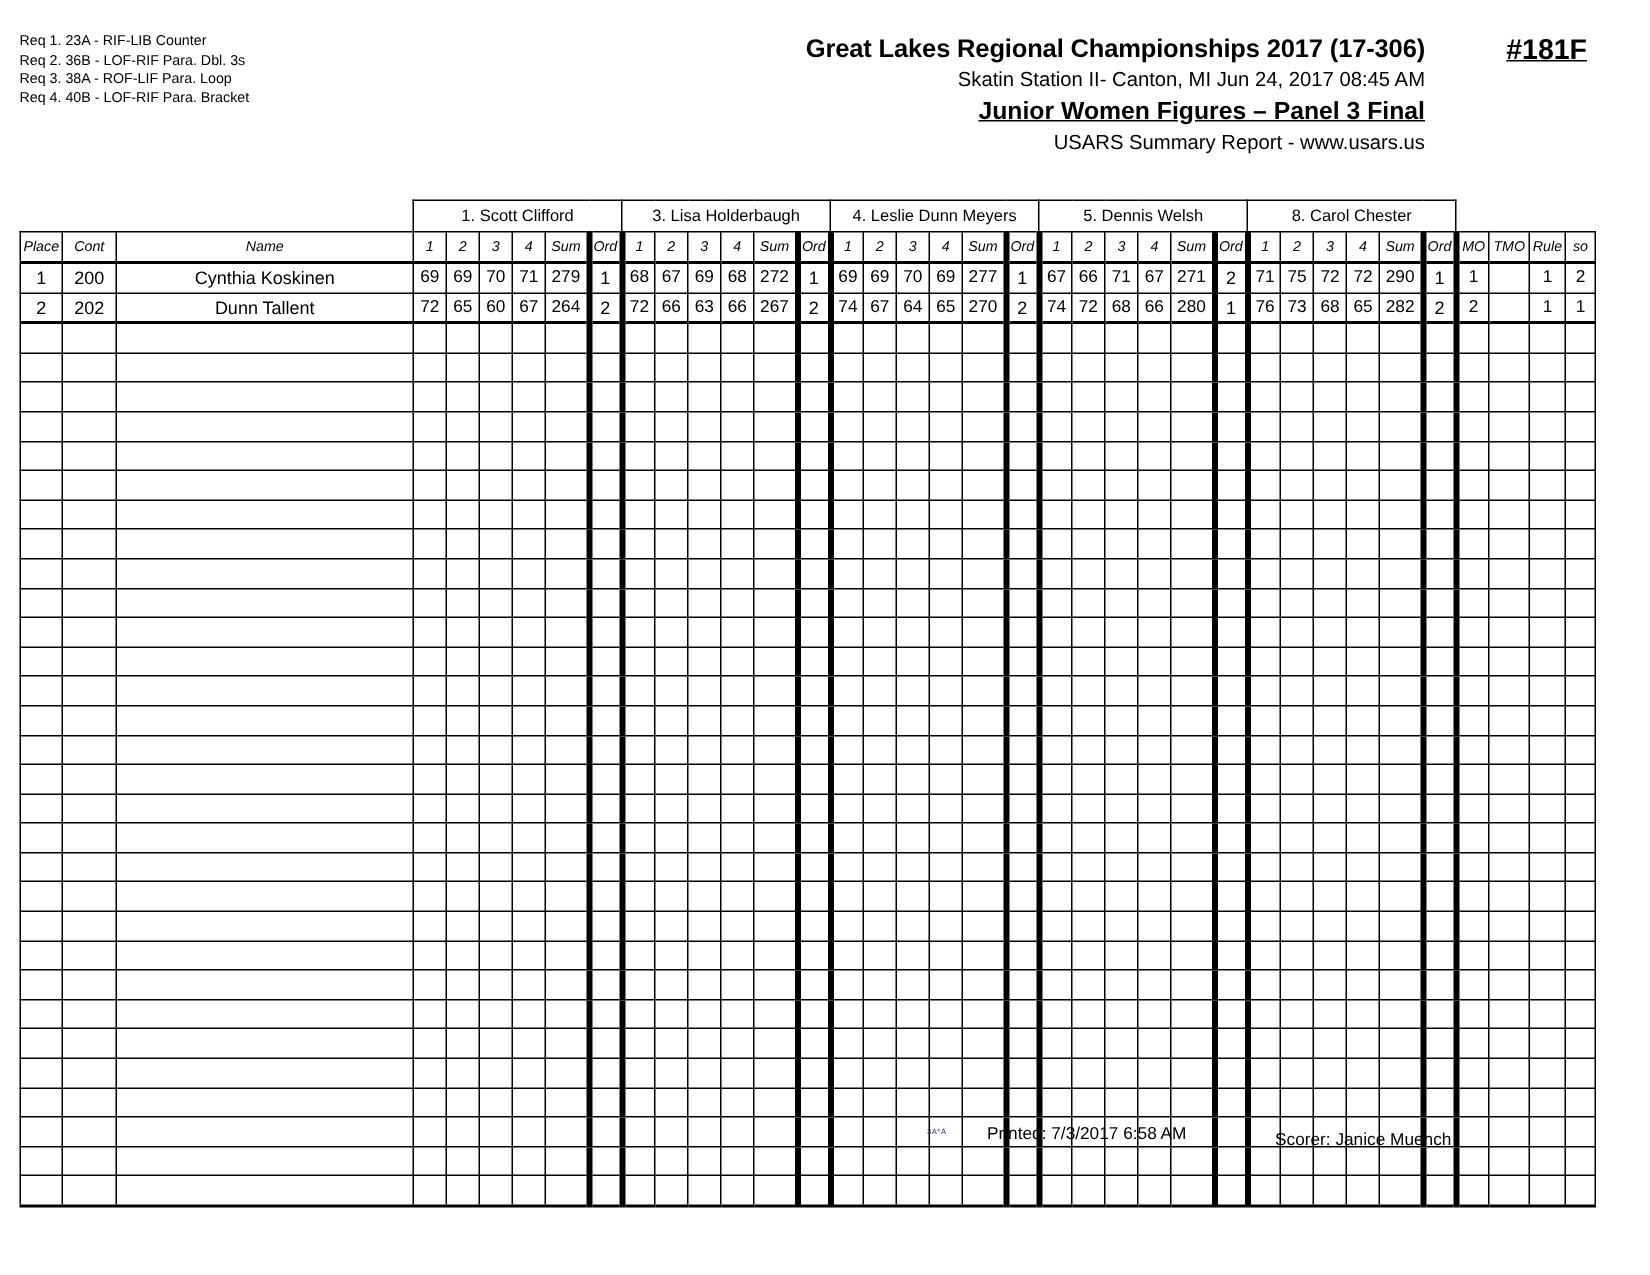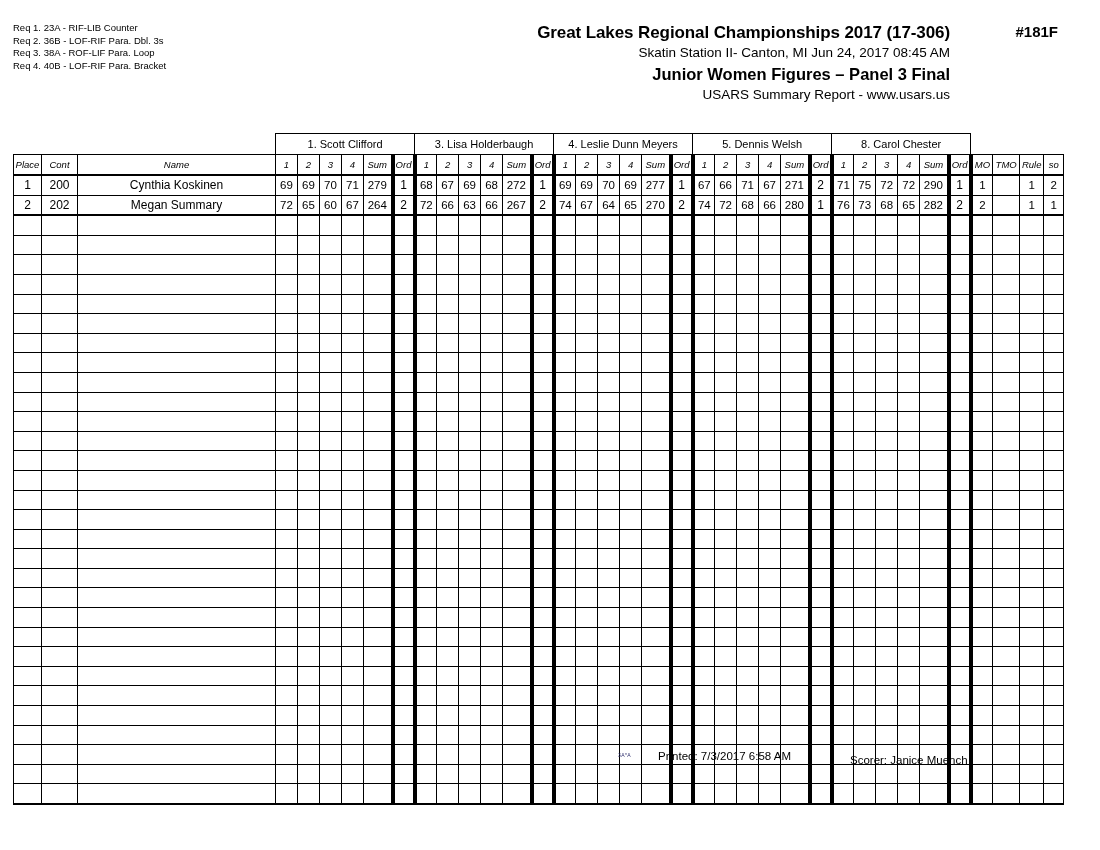--- a/index.html
+++ b/index.html
@@ -47,34 +47,36 @@
   #venue-line {
     font-size: 13.5px;
     line-height: 18px;
     margin-top: 1px;
   }
   #division-title {
     font-size: 16.5px;
     font-weight: bold;
     line-height: 22px;
     margin-top: 1px;
+    text-decoration: underline;
   }
   #report-line {
     font-size: 13.5px;
     line-height: 18px;
     margin-top: 1px;
   }
 
   
   #heat-number {
     position: absolute;
     right: 42px;
     top: 23px;
-    font-size: 15px;
+    font-size: 19px;
     font-weight: bold;
+    text-decoration: underline;
   }
 
   
   #score-sheet {
     position: absolute;
     left: 13px;
     top: 133px;
     width: 1030px;
     border-collapse: collapse;
     table-layout: fixed;
@@ -328,21 +330,21 @@
         <td>290</td>
         <td class="ord-col cell-ord">1</td>
         <td>1</td>
         <td></td>
         <td>1</td>
         <td>2</td>
       </tr>
       <tr class="data-row last-data">
         <td class="cell-place">2</td>
         <td class="cell-cont">202</td>
-        <td class="cell-name">Megan Summary</td>
+        <td class="cell-name">Dunn Tallent</td>
         <td>72</td>
         <td>65</td>
         <td>60</td>
         <td>67</td>
         <td>264</td>
         <td class="ord-col cell-ord">2</td>
         <td>72</td>
         <td>66</td>
         <td>63</td>
         <td>66</td>

